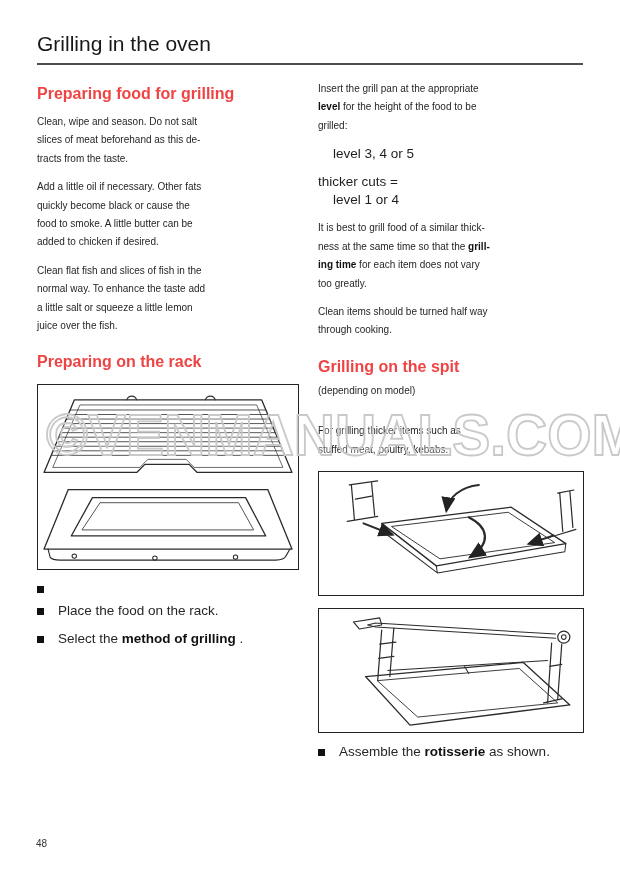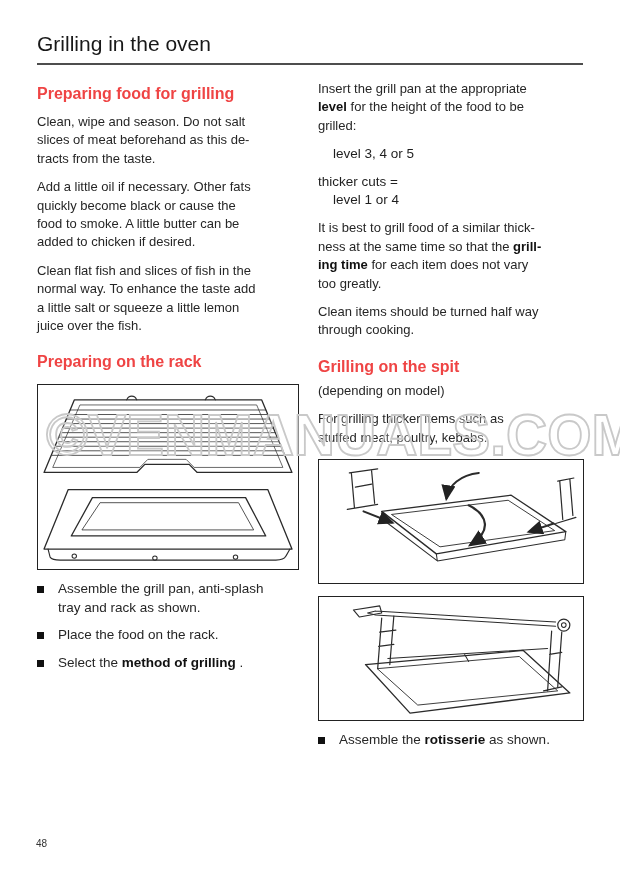--- a/index.html
+++ b/index.html
@@ -18,21 +18,21 @@
   }
   .col { position:absolute; top:80px; }
   .col-left  { left:37px;  width:263px; }
   .col-right { left:318px; width:266px; }
   h2 {
     font-size:16px; font-weight:bold; color:#ef4444;
     margin:0 0 9px 0; line-height:20px;
   }
   .h2-spaced { margin-top:17px; }
   p, .para {
-    font-size:13px; line-height:18.4px; margin:0 0 10px 0;
+    font-size:10px; line-height:18.4px; margin:0 0 10px 0;
     white-space:pre-line; color:#262626;
   }
   b { color:#111; }
   .levels { margin:0 0 10px 0; }
   .level-line  { font-size:13.5px; line-height:18.4px; white-space:pre; }
   .level-value { padding-left:15px; }
   .level-gap { height:9px; }
   .figure {
     border:1.5px solid #222; background:#fff; box-sizing:border-box;
     margin:12px 0 10px 0; display:block;
@@ -108,22 +108,20 @@
         <path d="M62 116 L199 116 L214 143 L44 143 Z" stroke-width="0.8"></path>
         <path d="M10 162 L12 170 Q14 173 22 173 L236 173 Q244 173 246 169 L250 162" stroke-width="1.1"></path>
         <circle cx="36" cy="169" r="2.2" stroke-width="1"></circle>
         <circle cx="116" cy="171" r="2.2" stroke-width="1"></circle>
         <circle cx="196" cy="170" r="2.2" stroke-width="1"></circle>
       </svg>
     </div>
 
     <div class="bullet">
       <span class="marker"></span>
-      <span class="btext">Assemble the grill pan, anti-splash
-tray and rack as shown.</span>
     </div>
     <div class="bullet">
       <span class="marker"></span>
       <span class="btext">Place the food on the rack.</span>
     </div>
     <div class="bullet">
       <span class="marker"></span>
       <span class="btext"><span>Select the </span><b>method of grilling</b><span> .</span></span>
     </div>
   </div>
@@ -142,21 +140,21 @@
 
     <p><span>It is best to grill food of a similar thick-
 ness at the same time so that the </span><b>grill-
 ing time</b><span> for each item does not vary
 too greatly.</span></p>
 
     <p>Clean items should be turned half way
 through cooking.</p>
 
     <h2 class="h2-spaced" style="margin-bottom:5px">Grilling on the spit</h2>
-    <p style="margin-bottom:10px">(depending on model)</p>
+    <p style="margin-bottom:22px">(depending on model)</p>
     <p>For grilling thicker items such as
 stuffed meat, poultry, kebabs.</p>
 
     <div class="figure fig-spit" aria-label="rotisserie-parts-assembly-drawing">
       <svg viewBox="0 0 261 120" fill="none" stroke="#2b2b2b" stroke-width="1.3" stroke-linejoin="round" stroke-linecap="round">
         <defs>
           <marker id="ah2" markerWidth="9" markerHeight="8" refX="6.5" refY="3.5" orient="auto">
             <path d="M0,0 L8,3.5 L0,7 Z" fill="#222" stroke="none"></path>
           </marker>
         </defs>

